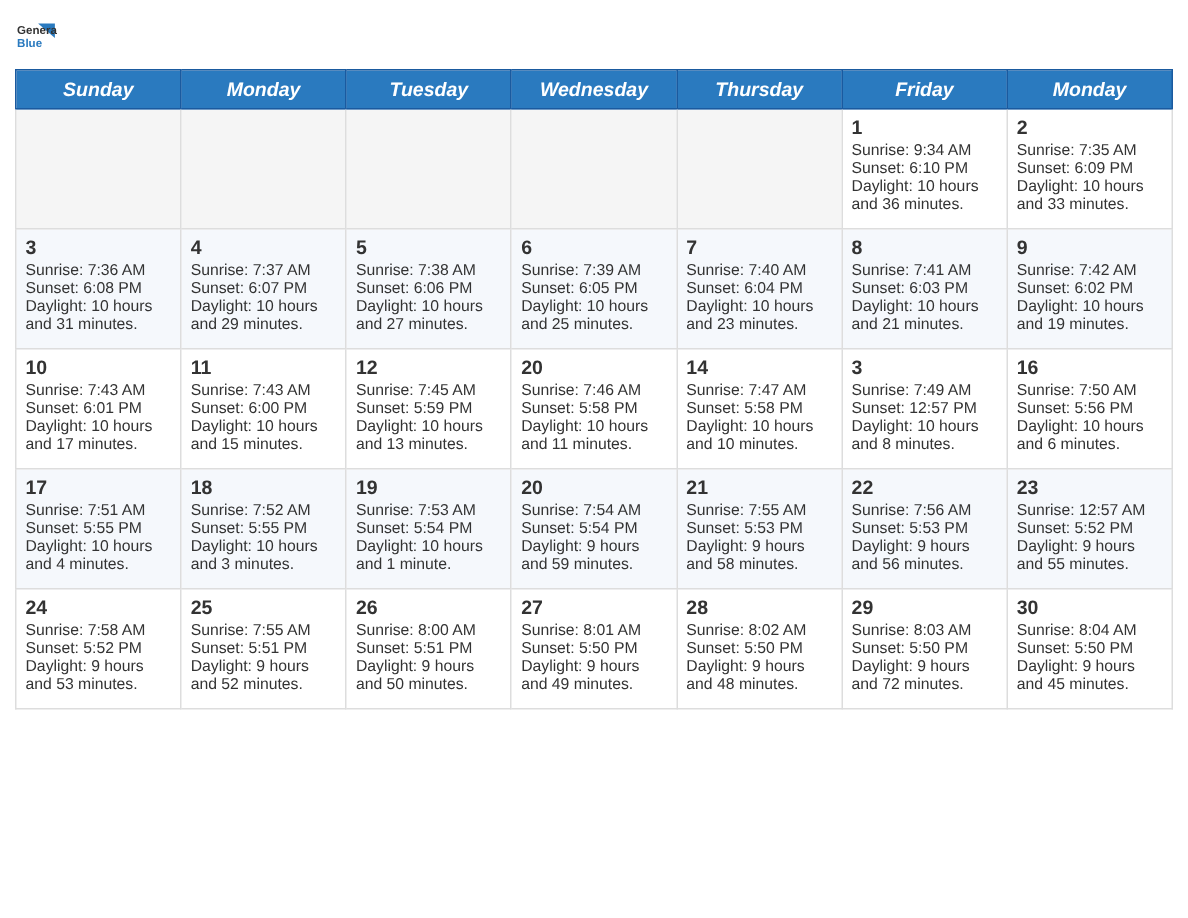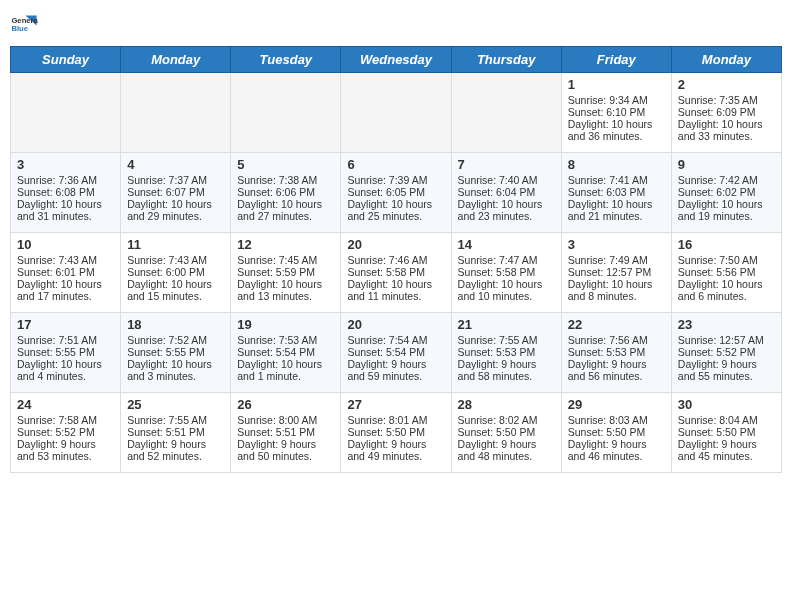--- a/index.html
+++ b/index.html
@@ -286,21 +286,21 @@
         <td>
           <span class="day-num">28</span>
           <div>Sunrise: 8:02 AM</div>
           <div>Sunset: 5:50 PM</div>
           <div>Daylight: 9 hours and 48 minutes.</div>
         </td>
         <td>
           <span class="day-num">29</span>
           <div>Sunrise: 8:03 AM</div>
           <div>Sunset: 5:50 PM</div>
-          <div>Daylight: 9 hours and 46 minutes.</div>
+          <div>Daylight: 9 hours and 72 minutes.</div>
         </td>
         <td>
           <span class="day-num">30</span>
           <div>Sunrise: 8:04 AM</div>
           <div>Sunset: 5:50 PM</div>
           <div>Daylight: 9 hours and 45 minutes.</div>
         </td>
       </tr>
     </tbody>
 </table>

